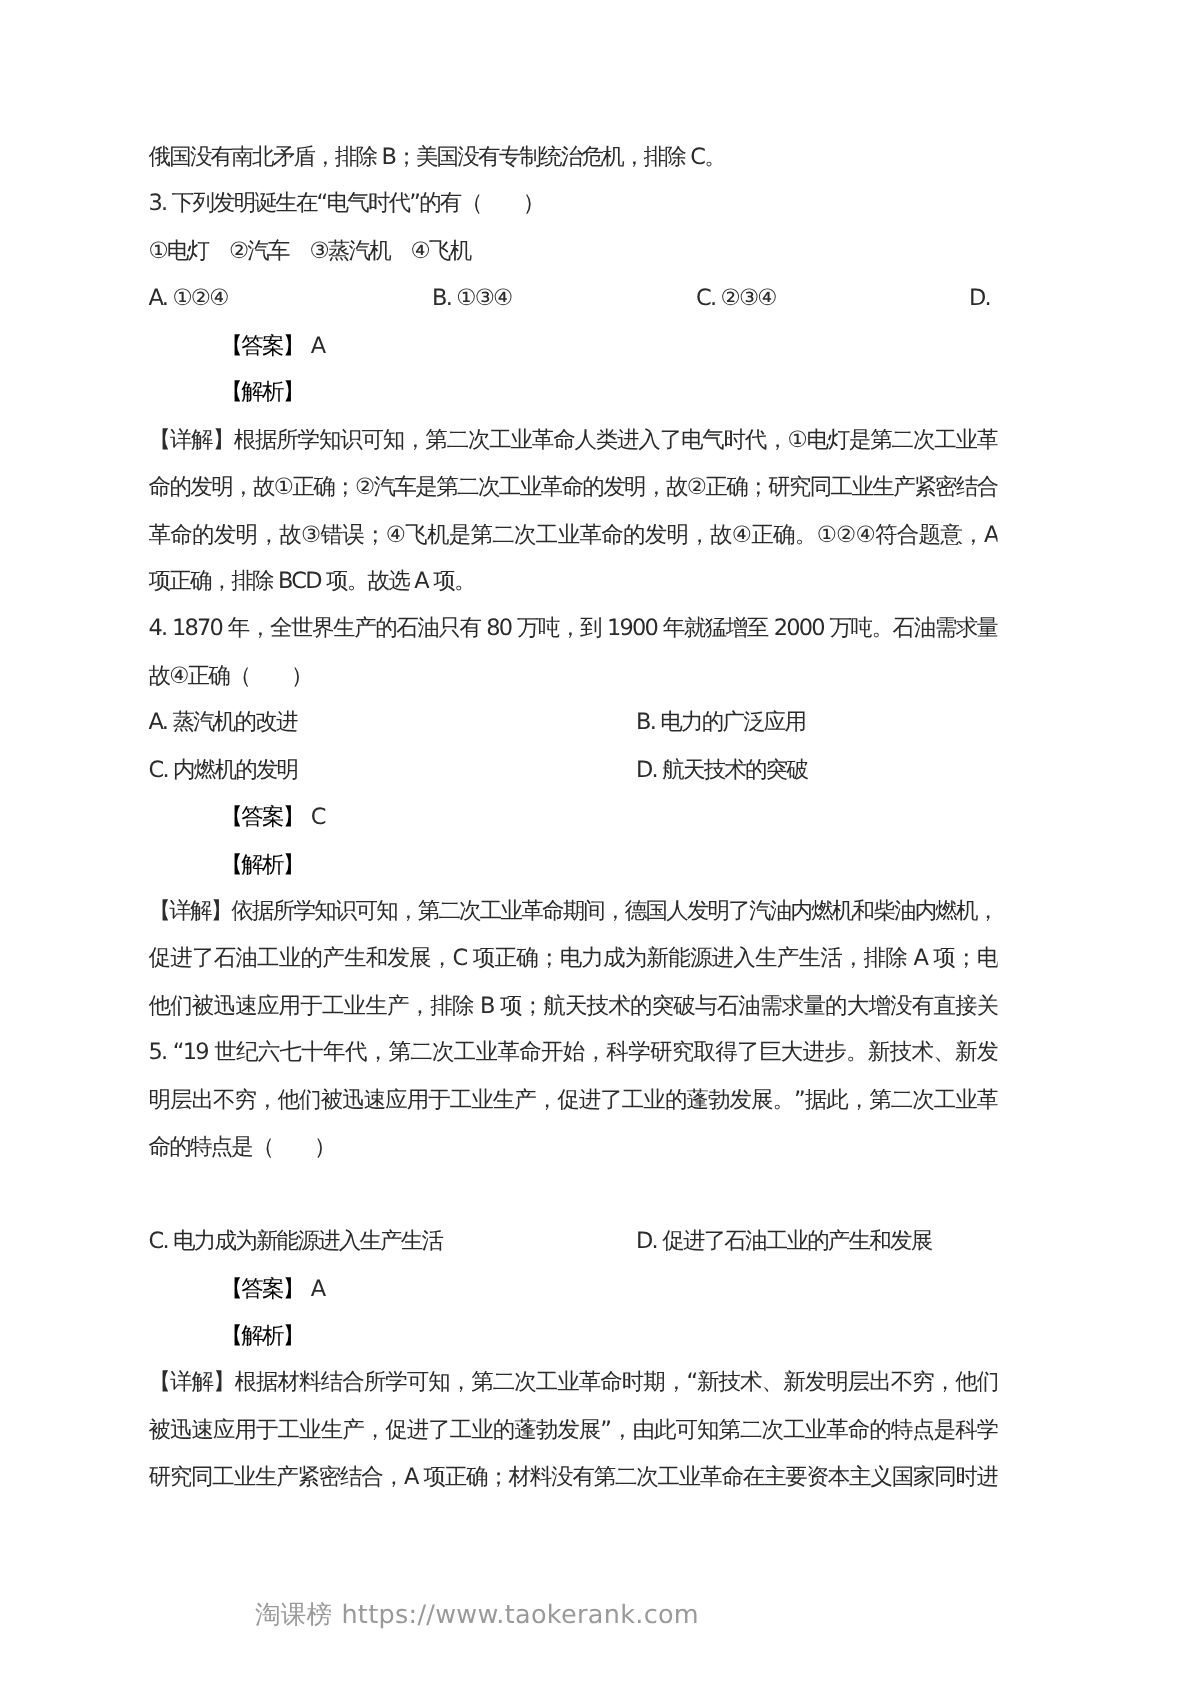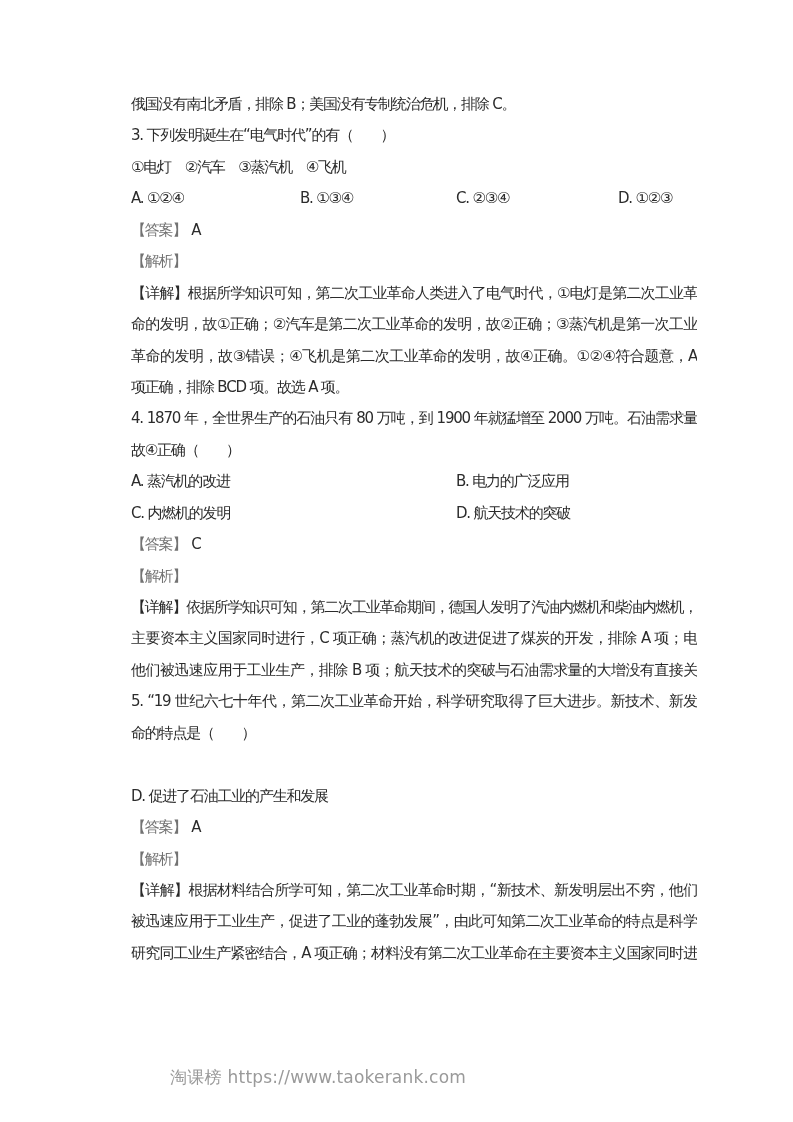--- a/index.html
+++ b/index.html
@@ -5,41 +5,42 @@
   html, body { margin: 0; padding: 0; }
   body {
     width: 793px; height: 1122px;
     background: #ffffff;
     position: relative;
     overflow: hidden;
     font-family: "DejaVu Sans", "Liberation Sans", sans-serif;
   }
   .doc {
     position: absolute;
-    left: 131px; top: 89px;
+    left: 99px; top: 89px;
     width: 566px;
     color: #2b2b2b;
     font-size: 15px;
     letter-spacing: -1.2px;
   }
   .ln {
     height: 31.45px;
     line-height: 31.45px;
     overflow: hidden;
     text-align: left;
   }
   .j {
     text-align: justify;
     text-align-last: justify;
   }
-  .label { color: #737373; }
+  .label { color: #000000; margin-left: 48px; }
   .ans-val { margin-left: 5px; }
   .opts4 {
     display: grid;
     grid-template-columns: 169px 156px 162px auto;
+    gap: 20px;
   }
   .opts2 {
     display: grid;
     grid-template-columns: 325px auto;
   }
   .footer {
     position: absolute;
     top: 1062px; left: 0;
     width: 636px;
     height: 31px; line-height: 31px;
@@ -65,49 +66,51 @@
     <span>C. ②③④</span>
     <span>D. ①②③</span>
   </div>
   <div class="ln">
     <span class="label">【答案】</span><span class="ans-val">A</span>
   </div>
   <div class="ln">
     <span class="label">【解析】</span>
   </div>
   <div class="ln j">【详解】根据所学知识可知，第二次工业革命人类进入了电气时代，①电灯是第二次工业革</div>
-  <div class="ln j">命的发明，故①正确；②汽车是第二次工业革命的发明，故②正确；③蒸汽机是第一次工业</div>
+  <div class="ln j">命的发明，故①正确；②汽车是第二次工业革命的发明，故②正确；研究同工业生产紧密结合</div>
   <div class="ln j">革命的发明，故③错误；④飞机是第二次工业革命的发明，故④正确。①②④符合题意，A</div>
   <div class="ln">项正确，排除 BCD 项。故选 A 项。</div>
 
   <div class="ln j">4. 1870 年，全世界生产的石油只有 80 万吨，到 1900 年就猛增至 2000 万吨。石油需求量</div>
   <div class="ln">故④正确（　　）</div>
   <div class="ln opts2">
     <span>A. 蒸汽机的改进</span>
     <span>B. 电力的广泛应用</span>
   </div>
   <div class="ln opts2">
     <span>C. 内燃机的发明</span>
     <span>D. 航天技术的突破</span>
   </div>
   <div class="ln">
     <span class="label">【答案】</span><span class="ans-val">C</span>
   </div>
   <div class="ln">
     <span class="label">【解析】</span>
   </div>
   <div class="ln j">【详解】依据所学知识可知，第二次工业革命期间，德国人发明了汽油内燃机和柴油内燃机，</div>
-  <div class="ln j">主要资本主义国家同时进行，C 项正确；蒸汽机的改进促进了煤炭的开发，排除 A 项；电</div>
+  <div class="ln j">促进了石油工业的产生和发展，C 项正确；电力成为新能源进入生产生活，排除 A 项；电</div>
   <div class="ln j">他们被迅速应用于工业生产，排除 B 项；航天技术的突破与石油需求量的大增没有直接关系，</div>
 
   <div class="ln j">5. “19 世纪六七十年代，第二次工业革命开始，科学研究取得了巨大进步。新技术、新发</div>
+  <div class="ln j">明层出不穷，他们被迅速应用于工业生产，促进了工业的蓬勃发展。”据此，第二次工业革</div>
   <div class="ln">命的特点是（　　）</div>
   <div class="ln opts2">
   </div>
   <div class="ln opts2">
+    <span>C. 电力成为新能源进入生产生活</span>
     <span>D. 促进了石油工业的产生和发展</span>
   </div>
   <div class="ln">
     <span class="label">【答案】</span><span class="ans-val">A</span>
   </div>
   <div class="ln">
     <span class="label">【解析】</span>
   </div>
   <div class="ln j">【详解】根据材料结合所学可知，第二次工业革命时期，“新技术、新发明层出不穷，他们</div>
   <div class="ln j">被迅速应用于工业生产，促进了工业的蓬勃发展”，由此可知第二次工业革命的特点是科学</div>

